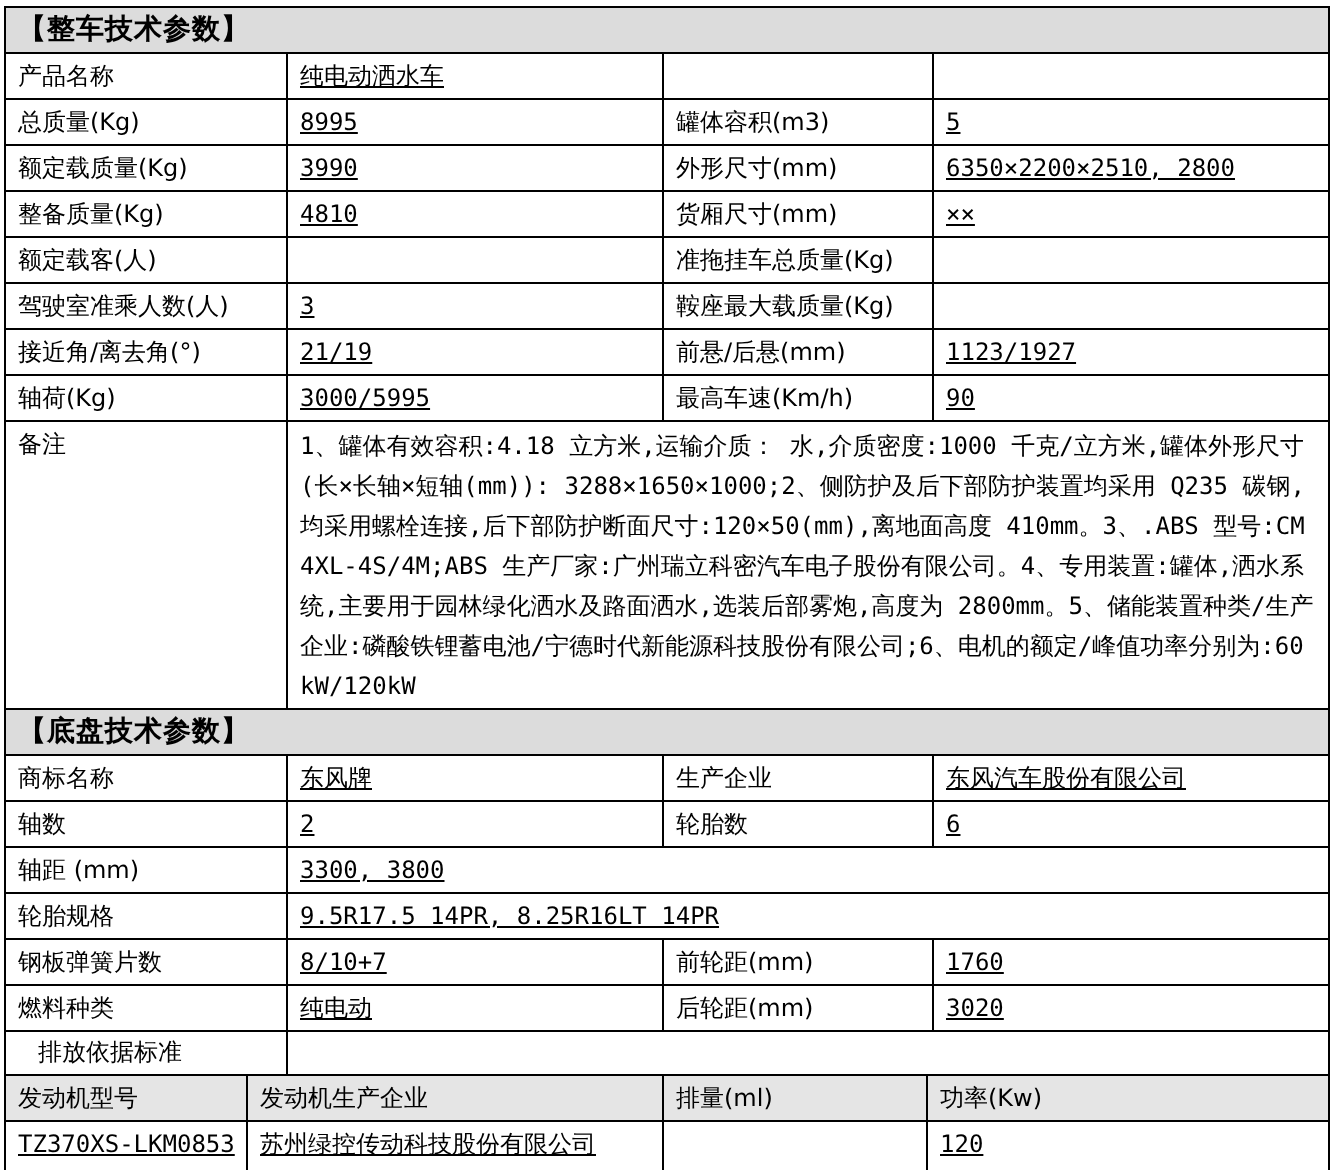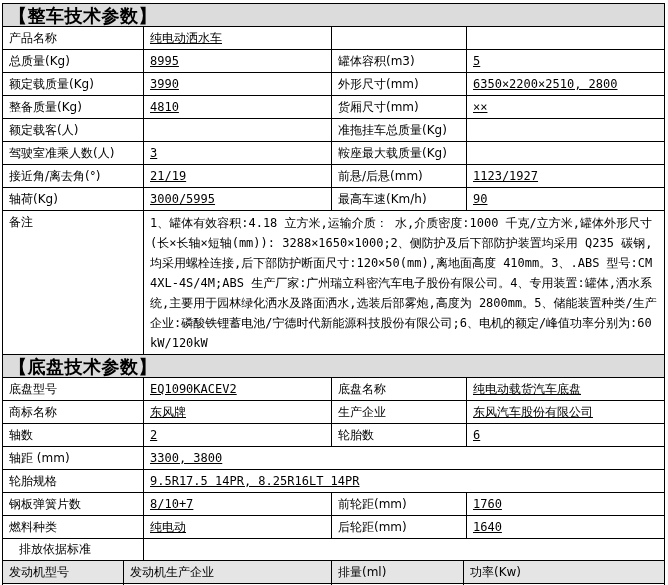--- a/index.html
+++ b/index.html
@@ -2,21 +2,21 @@
 <html><head>
 <meta charset="utf-8">
 <style>
   html,body{margin:0;padding:0;background:#ffffff;}
   body{width:668px;font-family:"DejaVu Sans",sans-serif;-webkit-font-smoothing:none;}
   .wrap{margin:3px 2px 0 2px;width:663px;}
   table{border-collapse:collapse;width:663px;table-layout:fixed;}
   table+table{margin-top:-1px;}
   td{border:1px solid #000000;font-size:12px;color:#000000;padding:1px 6px;height:20px;
      overflow:hidden;white-space:nowrap;vertical-align:middle;line-height:19px;}
-  td.sec-title{font-weight:bold;font-size:18px;background:#dcdcdc;letter-spacing:0.5px;}
+  td.sec-title{font-weight:bold;font-size:14px;background:#dcdcdc;letter-spacing:0.5px;}
   td.lbl{font-family:"DejaVu Sans",sans-serif;}
   td.val{font-family:"DejaVu Sans Mono","DejaVu Sans",monospace;text-decoration:underline;}
   td.remark-val{white-space:normal;line-height:20px;vertical-align:top;padding-top:2px;
      height:118px;font-family:"DejaVu Sans Mono","DejaVu Sans",monospace;word-break:break-all;}
   td.remark-lbl{vertical-align:top;padding-top:2px;}
   tr.short td{height:13px;padding-left:16px;}
   tr.engine-head td{background:#e5e5e5;}
   tr.engine-row td{height:36px;vertical-align:top;padding-top:2px;}
 </style>
 </head>
@@ -95,26 +95,20 @@
         <col style="width:141px">
         <col style="width:188px">
         <col style="width:135px">
         <col>
       </colgroup>
     <tbody>
         <tr>
       <td class="sec-title" colspan="4">【底盘技术参数】</td>
     </tr>
     <tr>
-      <td class="lbl">底盘型号</td>
-      <td class="val">EQ1090KACEV2</td>
-      <td class="lbl">底盘名称</td>
-      <td class="val">纯电动载货汽车底盘</td>
-    </tr>
-    <tr>
       <td class="lbl">商标名称</td>
       <td class="val">东风牌</td>
       <td class="lbl">生产企业</td>
       <td class="val">东风汽车股份有限公司</td>
     </tr>
     <tr>
       <td class="lbl">轴数</td>
       <td class="val">2</td>
       <td class="lbl">轮胎数</td>
       <td class="val">6</td>
@@ -130,21 +124,21 @@
     <tr>
       <td class="lbl">钢板弹簧片数</td>
       <td class="val">8/10+7</td>
       <td class="lbl">前轮距(mm)</td>
       <td class="val">1760</td>
     </tr>
     <tr>
       <td class="lbl">燃料种类</td>
       <td class="val">纯电动</td>
       <td class="lbl">后轮距(mm)</td>
-      <td class="val">1640</td>
+      <td class="val">3020</td>
     </tr>
     <tr class="short">
       <td class="lbl">排放依据标准</td>
       <td class="val" colspan="3"></td>
     </tr>
   </tbody>
     </table>
 
   <table>
     <colgroup>

